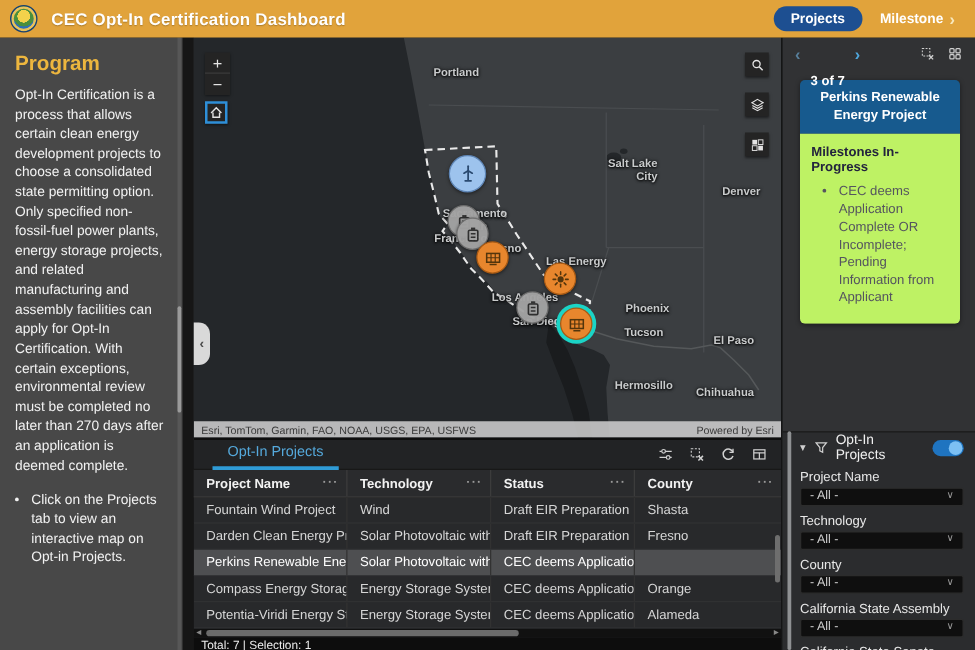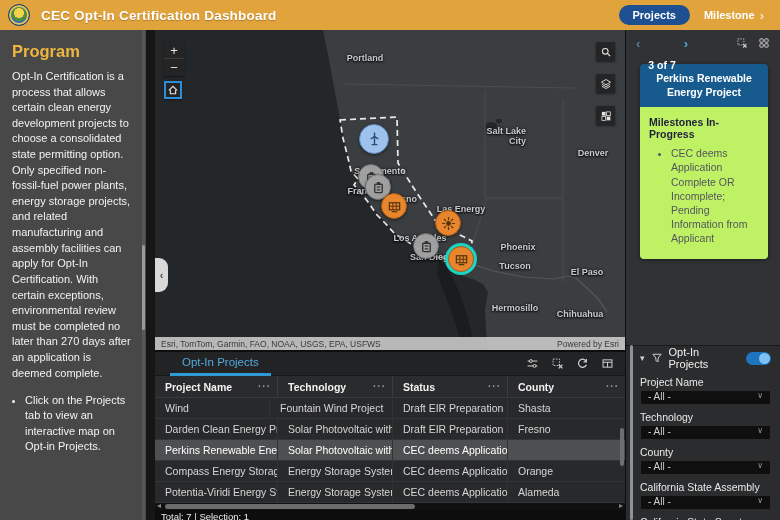--- a/index.html
+++ b/index.html
@@ -368,22 +368,22 @@
           <span>Status</span>
           <span class="dots">···</span>
         </div>
         <div class="th c3">
           <span>County</span>
           <span class="dots">···</span>
         </div>
       </div>
     <div class="tbody">
       <div class="tr">
+          <div class="td c0">Fountain Wind Project</div>
           <div class="td c1">Wind</div>
-          <div class="td c0">Fountain Wind Project</div>
           <div class="td c2">Draft EIR Preparation</div>
           <div class="td c3">Shasta</div>
         </div>
         <div class="tr">
           <div class="td c0">Darden Clean Energy Proj...</div>
           <div class="td c1">Solar Photovoltaic with ESS</div>
           <div class="td c2">Draft EIR Preparation</div>
           <div class="td c3">Fresno</div>
         </div>
         <div class="tr sel">

